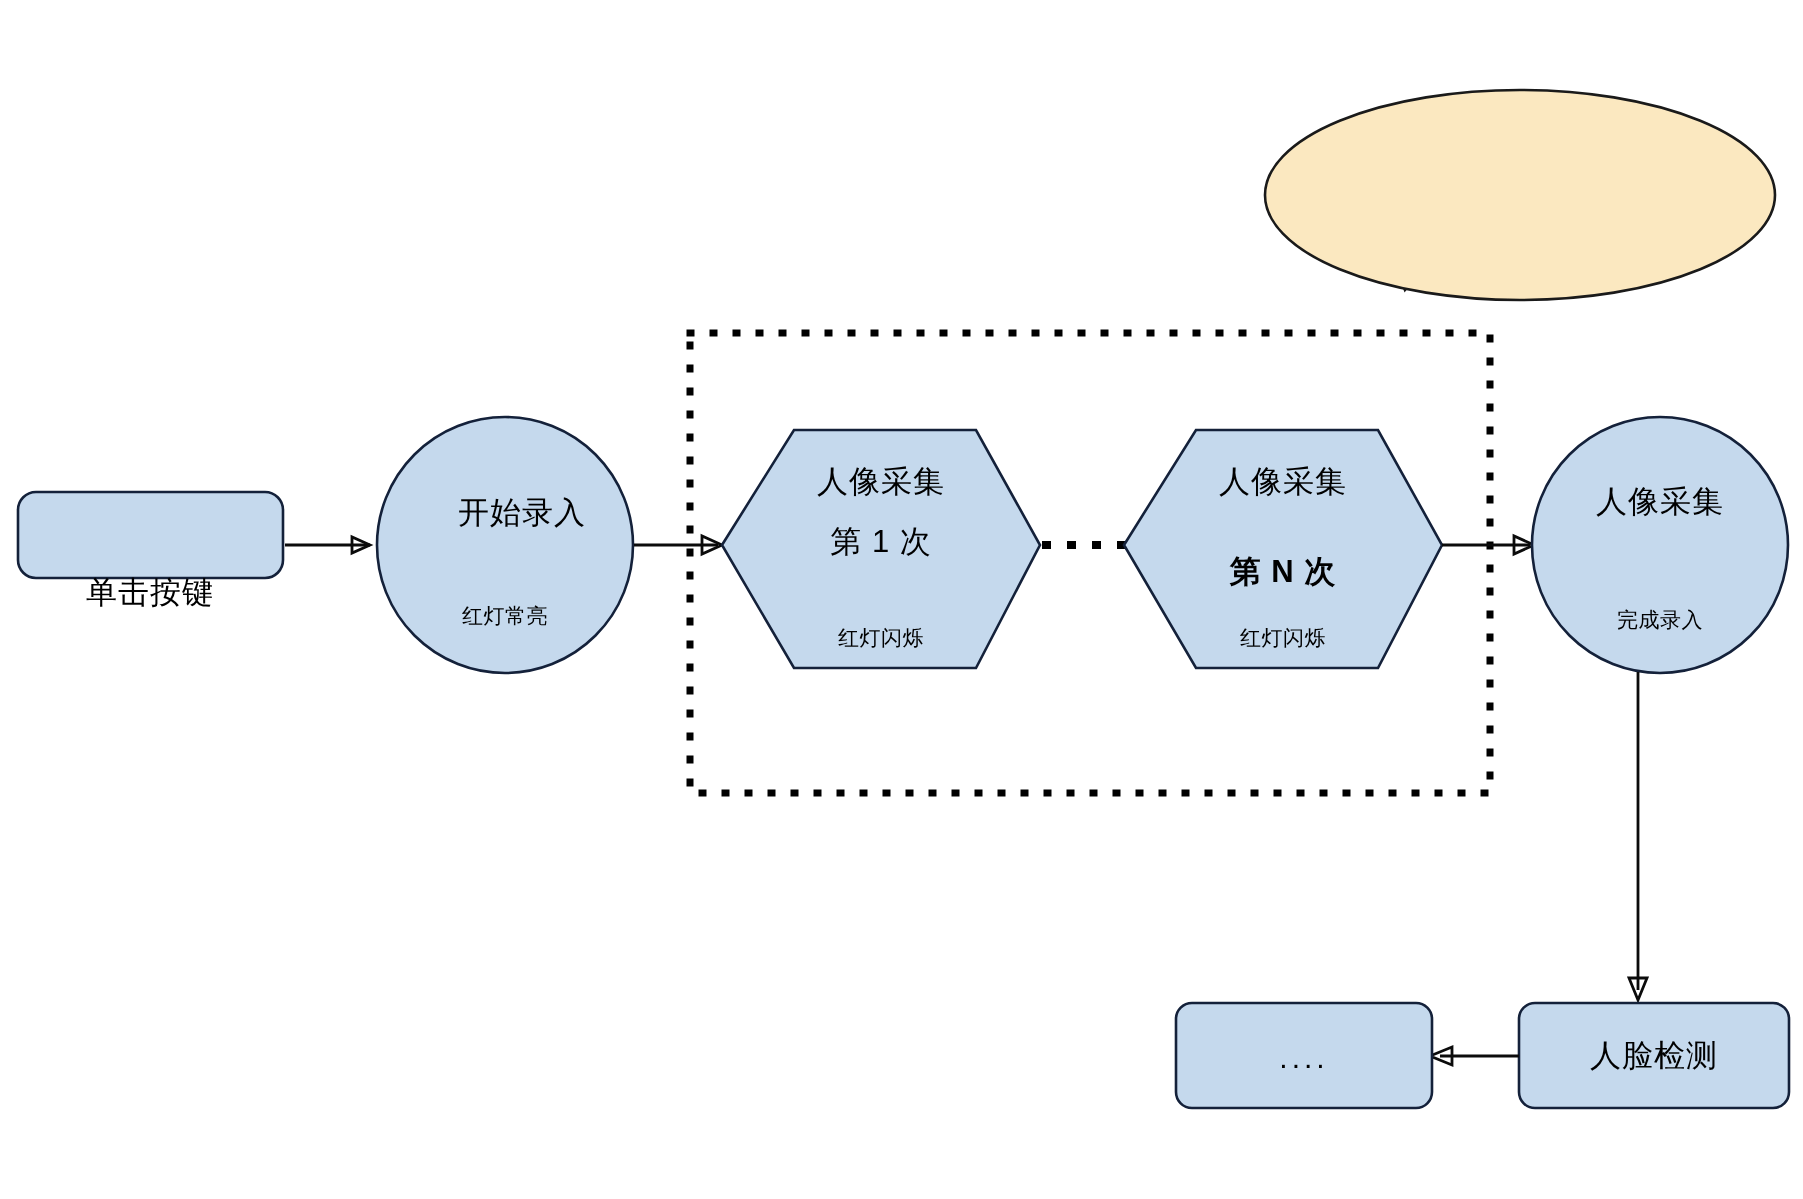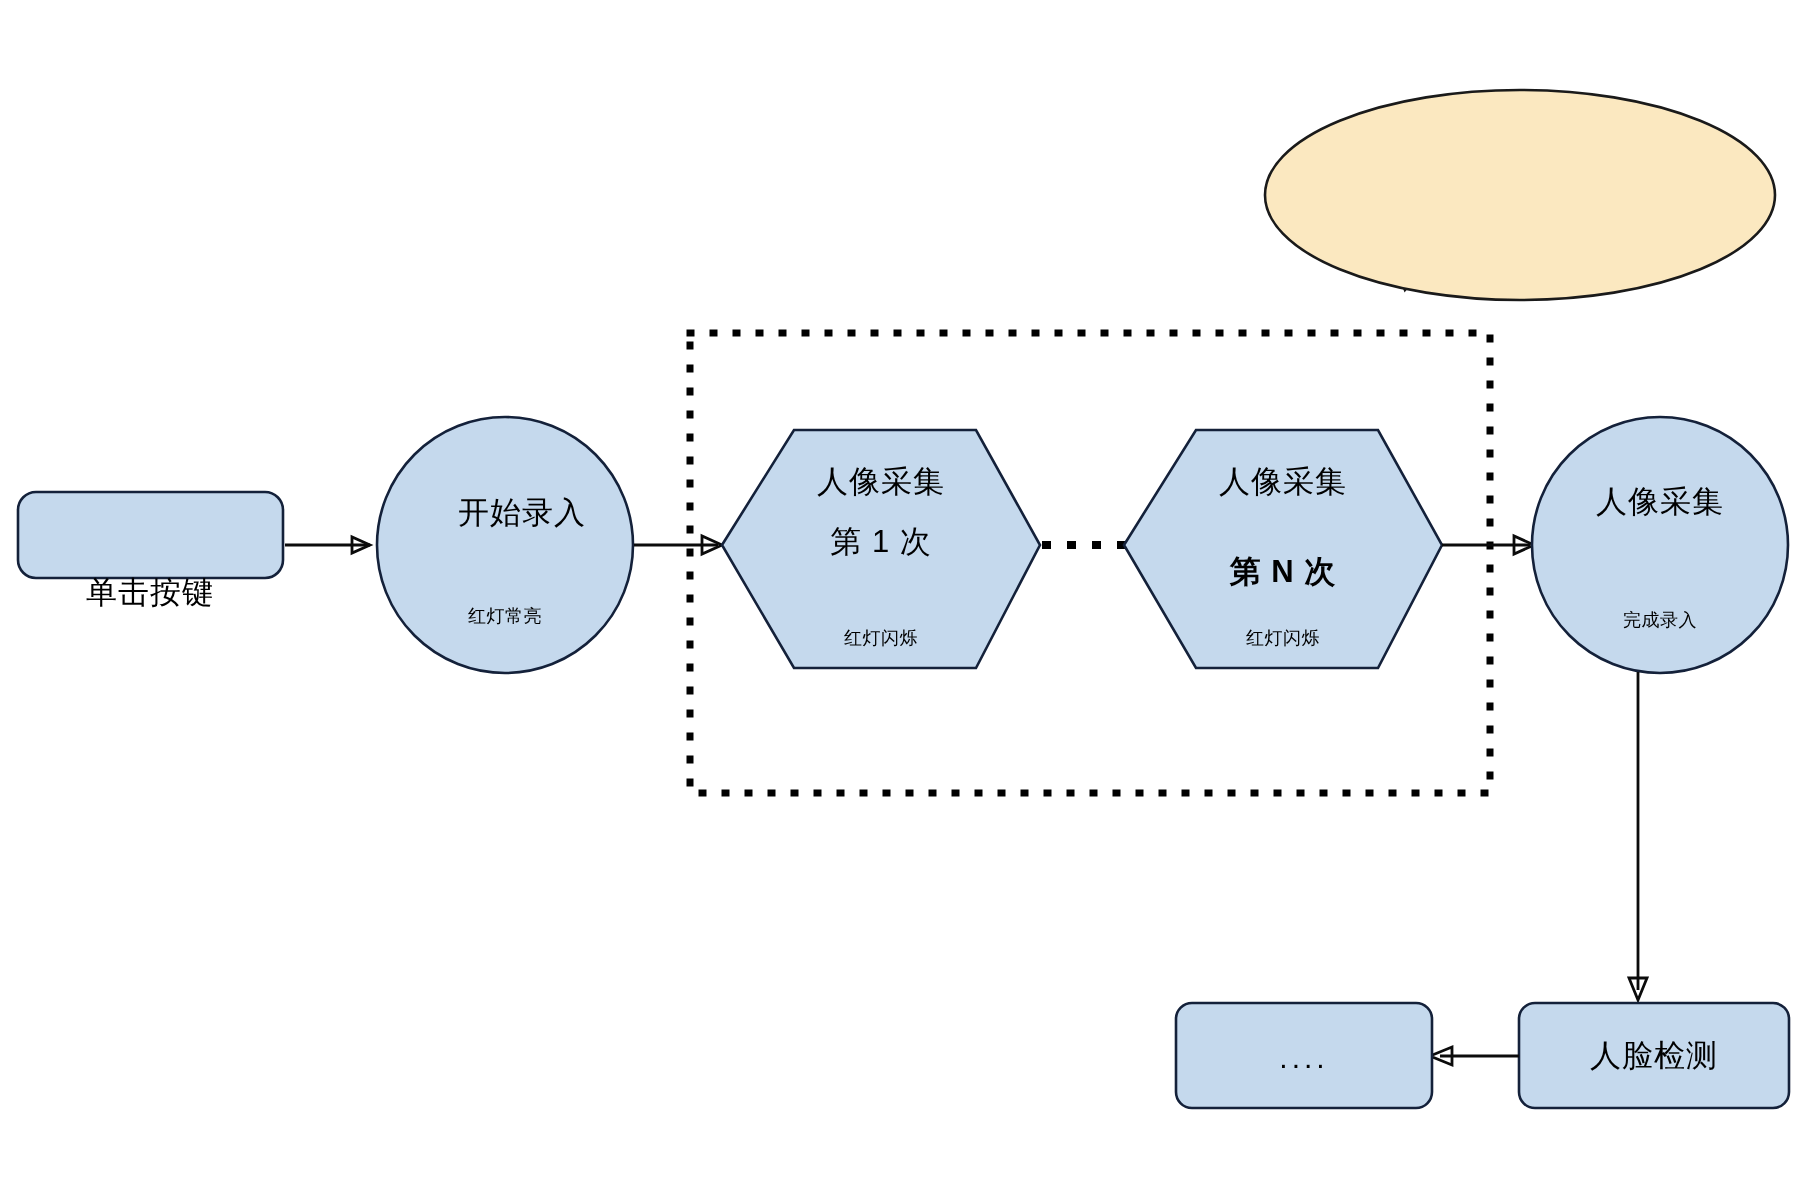--- a/index.html
+++ b/index.html
@@ -59,21 +59,21 @@
     white-space: nowrap;
     transform: translate(-50%, -50%);
     pointer-events: none;
     font-family: "Liberation Sans", "DejaVu Sans", sans-serif;
   }
   .lbl-main {
     font-size: 31px;
     letter-spacing: 1px;
   }
   .lbl-sub {
-    font-size: 18px;
+    font-size: 21px;
     letter-spacing: 0.5px;
   }
   .lbl-bubble {
     font-size: 26px;
     letter-spacing: 1px;
   }
   .lbl-dots {
     font-size: 30px;
     letter-spacing: 4px;
   }

